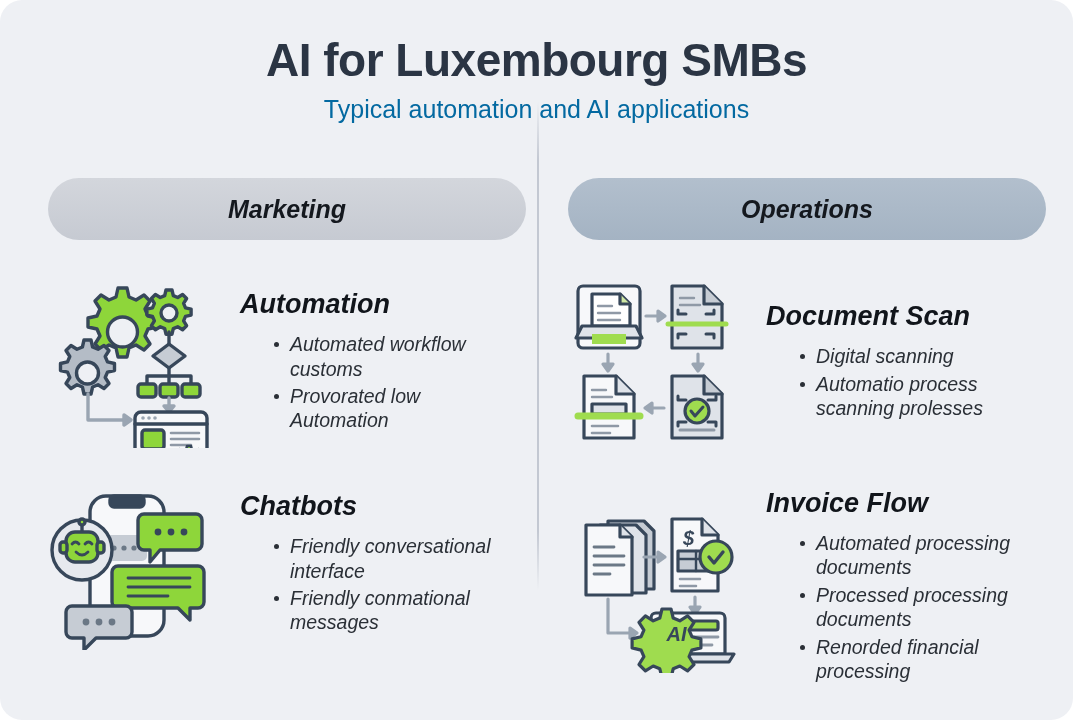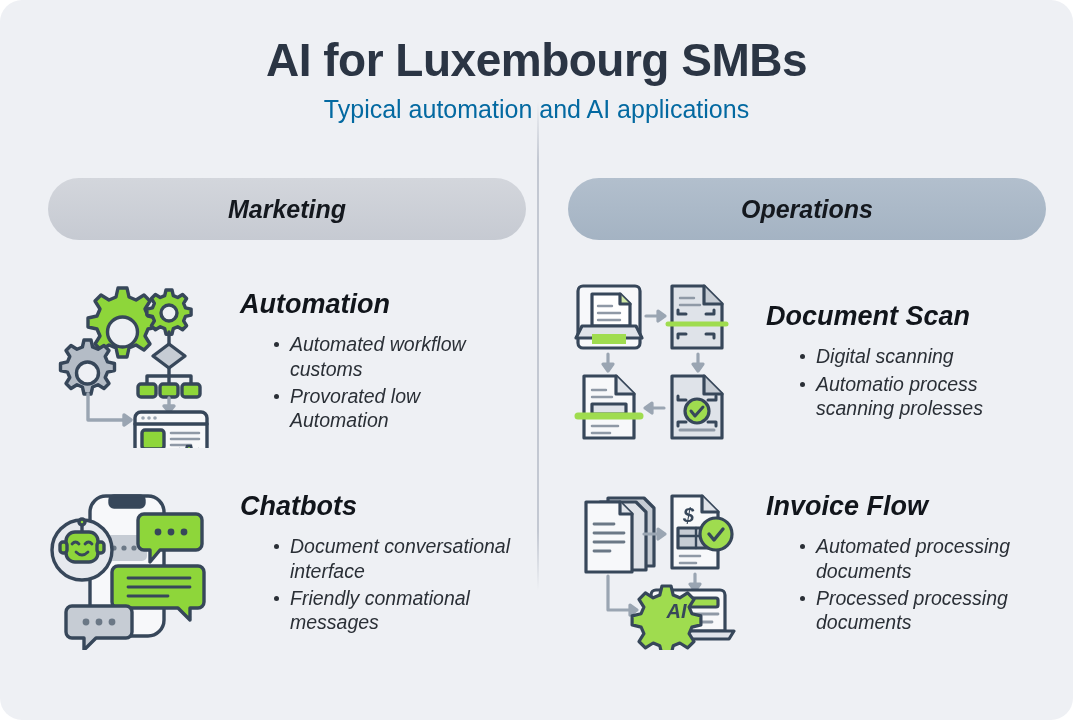--- a/index.html
+++ b/index.html
@@ -166,21 +166,21 @@
               <path d="M24 128 h54 a6 6 0 0 1 6 6 v20 a6 6 0 0 1 -6 6 h-30 l-12 12 0 -12 h-12 a6 6 0 0 1 -6 -6 v-20 a6 6 0 0 1 6 -6z" fill="#c6ccd4"></path>
               <circle cx="38" cy="144" r="3.4" fill="#6b7886" stroke="none"></circle>
               <circle cx="51" cy="144" r="3.4" fill="#6b7886" stroke="none"></circle>
               <circle cx="64" cy="144" r="3.4" fill="#6b7886" stroke="none"></circle>
             </g>
           </svg>
         </div>
         <div class="txt">
           <h2 class="heading">Chatbots</h2>
           <ul class="bullets">
-            <li>Document conversational interface</li>
+            <li>Friendly conversational interface</li>
             <li>Friendly conmational messages</li>
           </ul>
         </div>
       </div>
     </div>
 
     <div class="col col-right right">
 
       <div class="pill pill-operations">
         <span>Operations</span>
@@ -277,19 +277,20 @@
               <path d="M94 108 l9 0 2.2 9 6.6 2.8 7.8-4.9 6.4 6.4 -4.9 7.8 2.8 6.6 9 2.2 0 9 -9 2.2 -2.8 6.6 4.9 7.8 -6.4 6.4 -7.8-4.9 -6.6 2.8 -2.2 9 -9 0 -2.2-9 -6.6-2.8 -7.8 4.9 -6.4-6.4 4.9-7.8 -2.8-6.6 -9-2.2 0-9 9-2.2 2.8-6.6 -4.9-7.8 6.4-6.4 7.8 4.9 6.6-2.8z" fill="#9fdc4f"></path>
               <text x="98.5" y="140" font-family="Liberation Sans, sans-serif" font-size="20" font-weight="bold" fill="#37475a" stroke="none">AI</text>
             </g>
           </svg>
         </div>
         <div class="txt">
           <h2 class="heading r-heading">Invoice Flow</h2>
           <ul class="bullets">
             <li>Automated processing documents</li>
             <li>Processed processing documents</li>
+            <li>Renorded financial processing</li>
           </ul>
         </div>
       </div>
     </div>
 
   </div>
 </div>
 
 </body></html>

